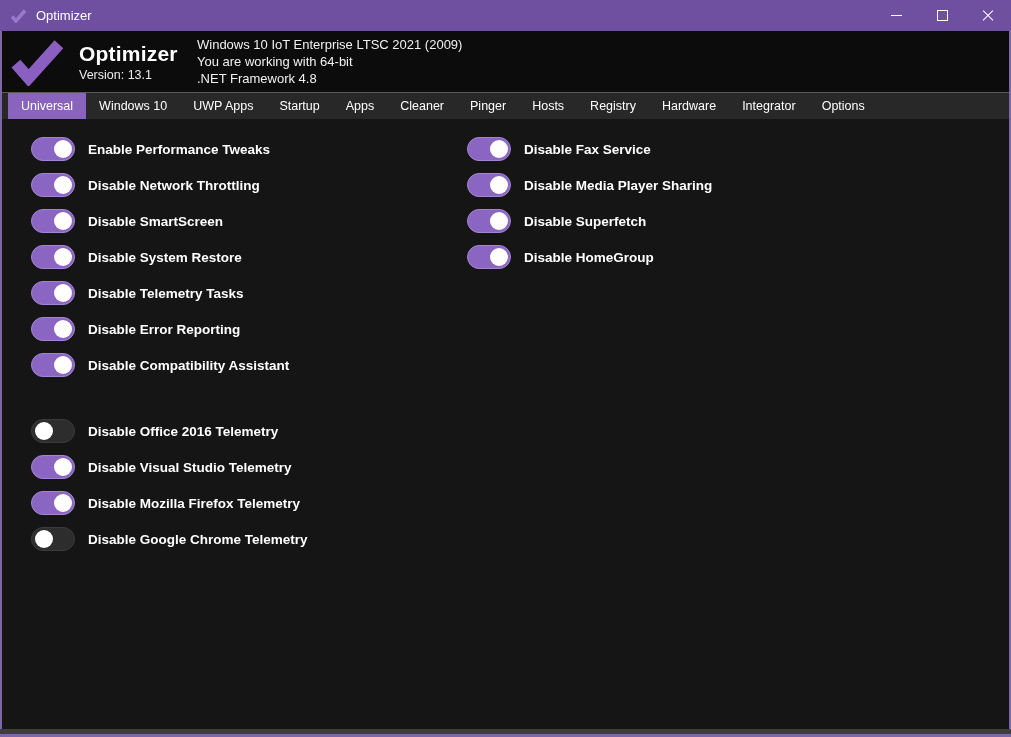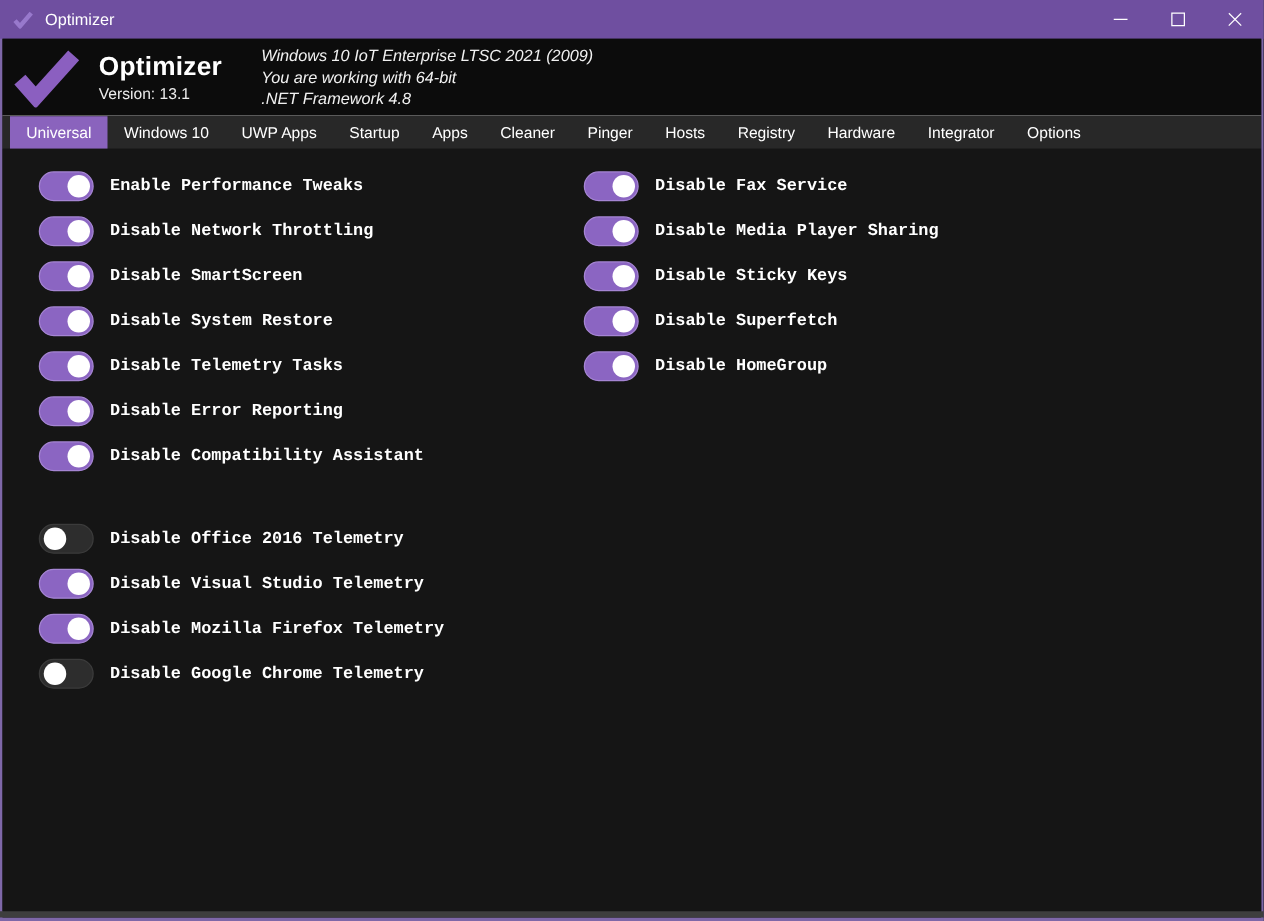--- a/index.html
+++ b/index.html
@@ -38,21 +38,21 @@
   .close-glyph::after  { transform: rotate(-45deg); }
   
   .header {
     height: 61px; flex: 0 0 61px; background: var(--header-bg);
     display: flex; align-items: center;
   }
   .logo { margin-left: 8px; flex: 0 0 auto; display: flex; }
   .name-block { margin-left: 15px; width: 104px; }
   .app-name { color: #fff; font-size: 21px; font-weight: 700; line-height: 24px; letter-spacing: 0.2px; }
   .app-version { color: #ececec; font-size: 12.5px; margin-top: 2px; }
-  .info-block { margin-left: 26px; font-style: italic; }
+  .info-block { margin-left: 14px; }
   .info-line { color: #f1f1f1; font-size: 13px; line-height: 17px; }
   .header-sep { height: 1px; flex: 0 0 1px; background: #5a5a5a; }
   
   .tabstrip {
     height: 26px; flex: 0 0 26px; background: var(--tabstrip-bg);
     display: flex; align-items: stretch; padding-left: 6px;
   }
   .tab {
     display: flex; align-items: center; padding: 0 13px;
     color: #fff; font-size: 12.5px; white-space: nowrap; cursor: default; justify-content: center;
@@ -66,21 +66,21 @@
   .toggle-row.group-gap { margin-top: 30px; }
   .toggle {
     width: 44px; height: 24px; border-radius: 12px; position: relative;
     box-sizing: border-box; flex: 0 0 44px; cursor: pointer;
   }
   .toggle.on  { background: var(--toggle-on);  border: 1.5px solid var(--toggle-on-border); }
   .toggle.off { background: var(--toggle-off); border: 1.5px solid var(--toggle-off-border); }
   .knob { width: 18px; height: 18px; border-radius: 50%; background: #fff; position: absolute; top: 1.5px; }
   .toggle.on  .knob { right: 2.5px; }
   .toggle.off .knob { left: 2.5px; }
-  .toggle-label { color: #fff; font-size: 13.5px; font-weight: 700; margin-left: 13px; white-space: nowrap; font-family: Liberation Mono, monospace; }
+  .toggle-label { color: #fff; font-size: 13.5px; font-weight: 700; margin-left: 13px; white-space: nowrap; }
   
   .bottom-strip { height: 5px; flex: 0 0 5px; background: var(--bottom-strip); margin: 0 -2px; }
 </style>
 </head>
 <body>
 
 <div class="window">
 
   <div class="titlebar">
     <span class="titlebar-check">
@@ -237,26 +237,20 @@
         <div class="toggle-row">
     <div class="toggle on">
             <span class="knob"></span>
           </div>
     <span class="toggle-label">Disable Media Player Sharing</span>
   </div>
         <div class="toggle-row">
     <div class="toggle on">
             <span class="knob"></span>
           </div>
-    <span class="toggle-label">Disable Sticky Keys</span>
-  </div>
-        <div class="toggle-row">
-    <div class="toggle on">
-            <span class="knob"></span>
-          </div>
     <span class="toggle-label">Disable Superfetch</span>
   </div>
         <div class="toggle-row">
     <div class="toggle on">
             <span class="knob"></span>
           </div>
     <span class="toggle-label">Disable HomeGroup</span>
   </div>
       </div>
   </div>

